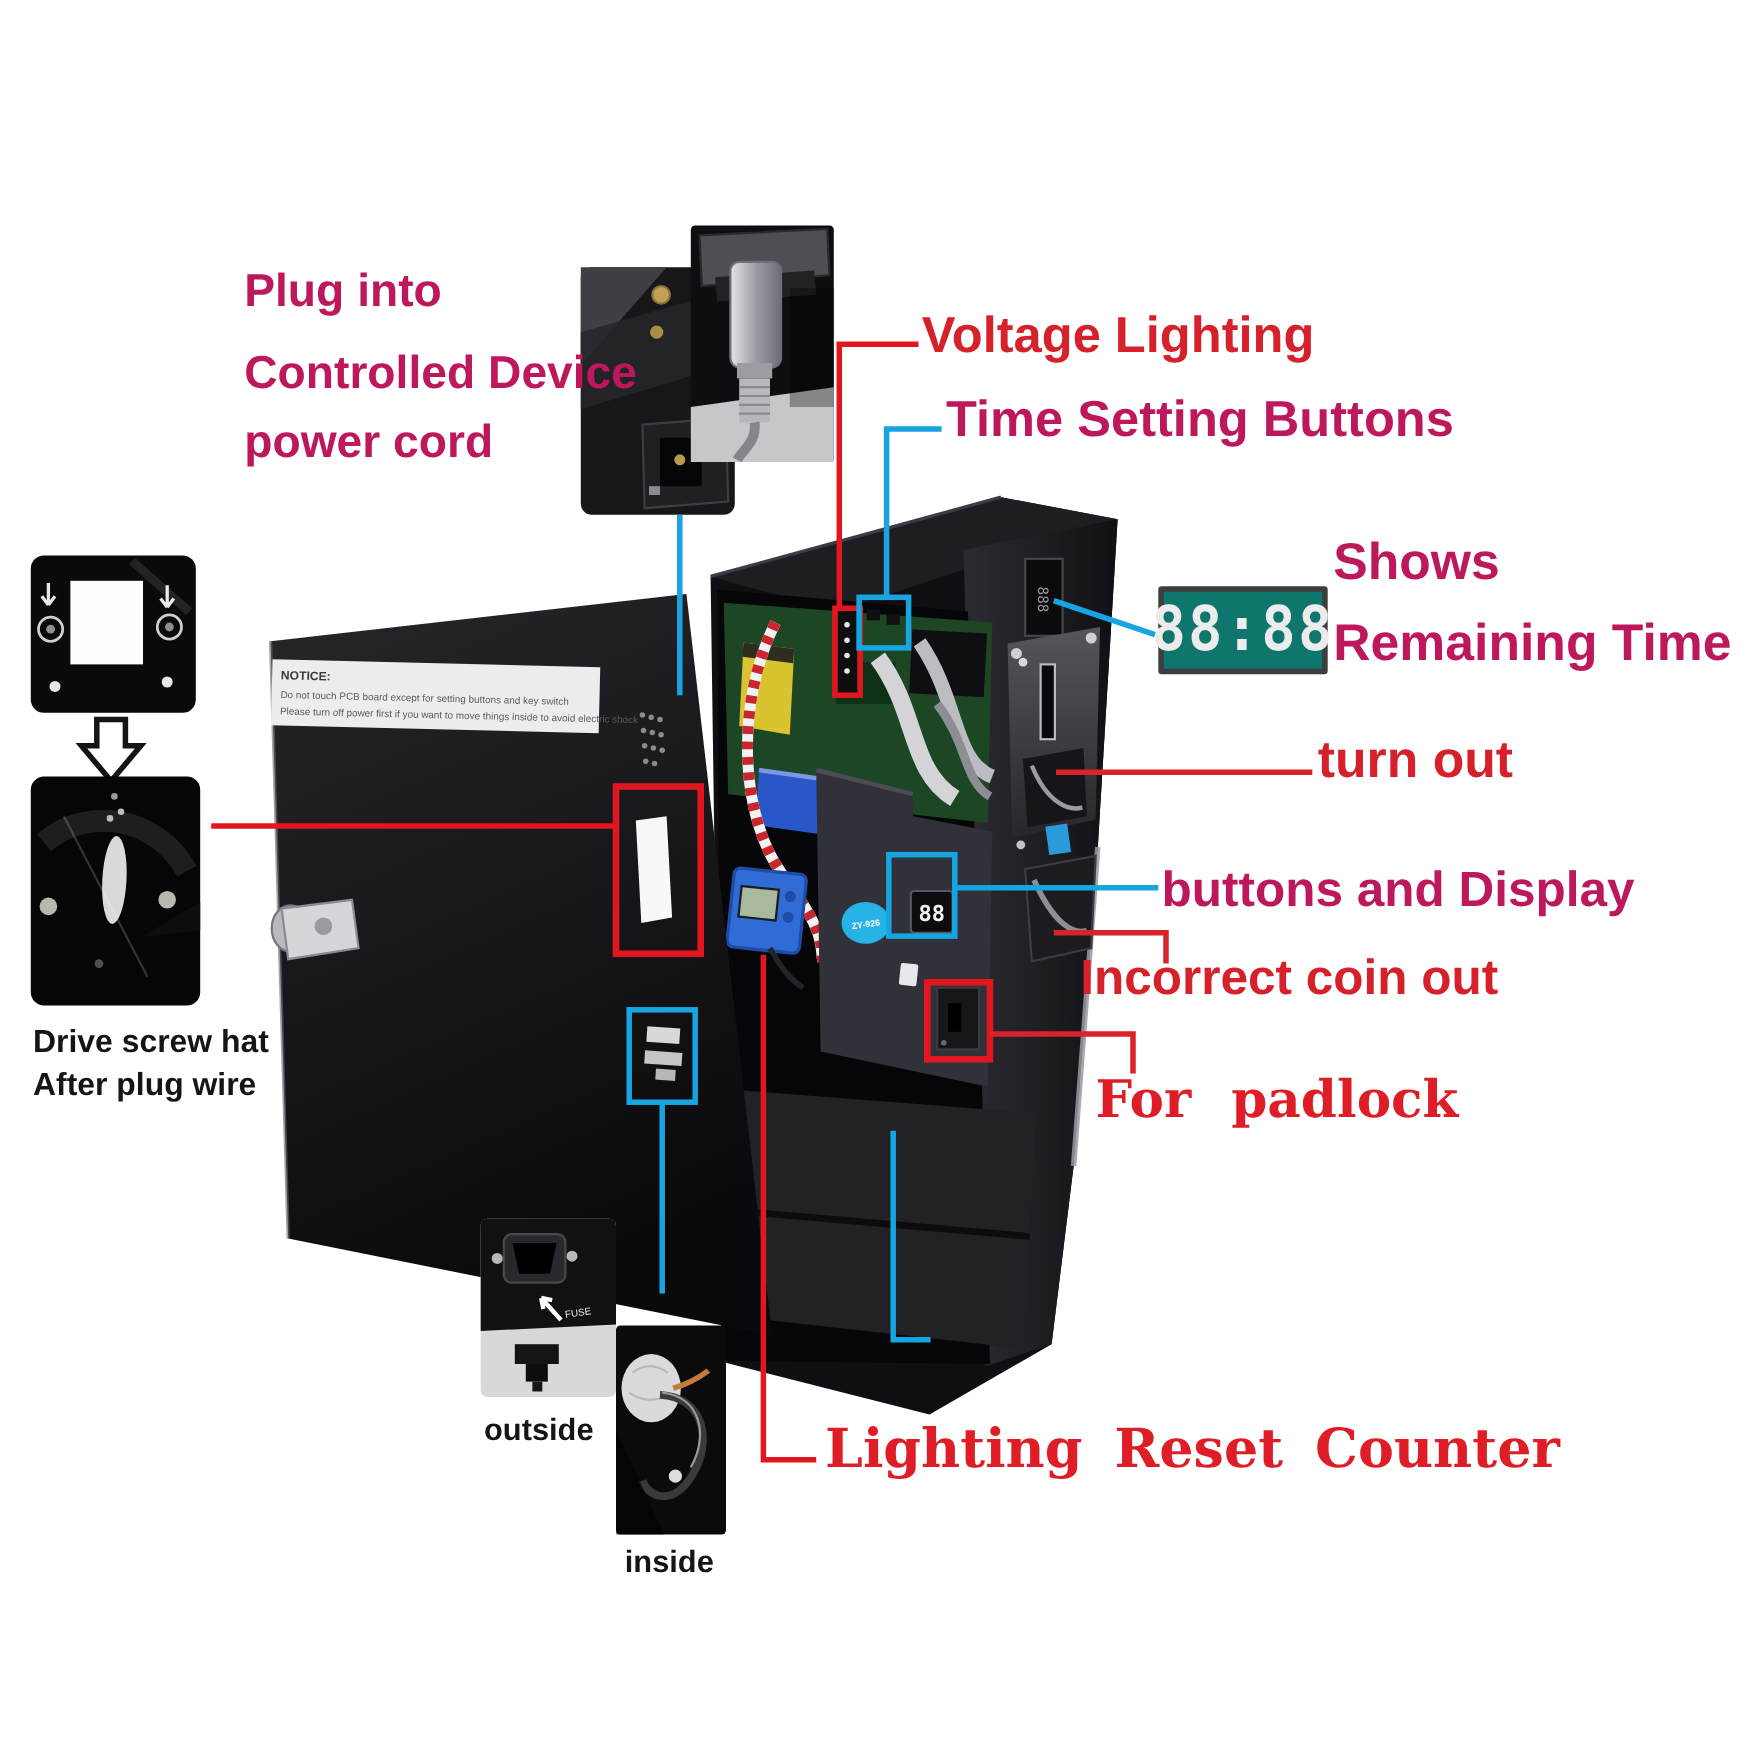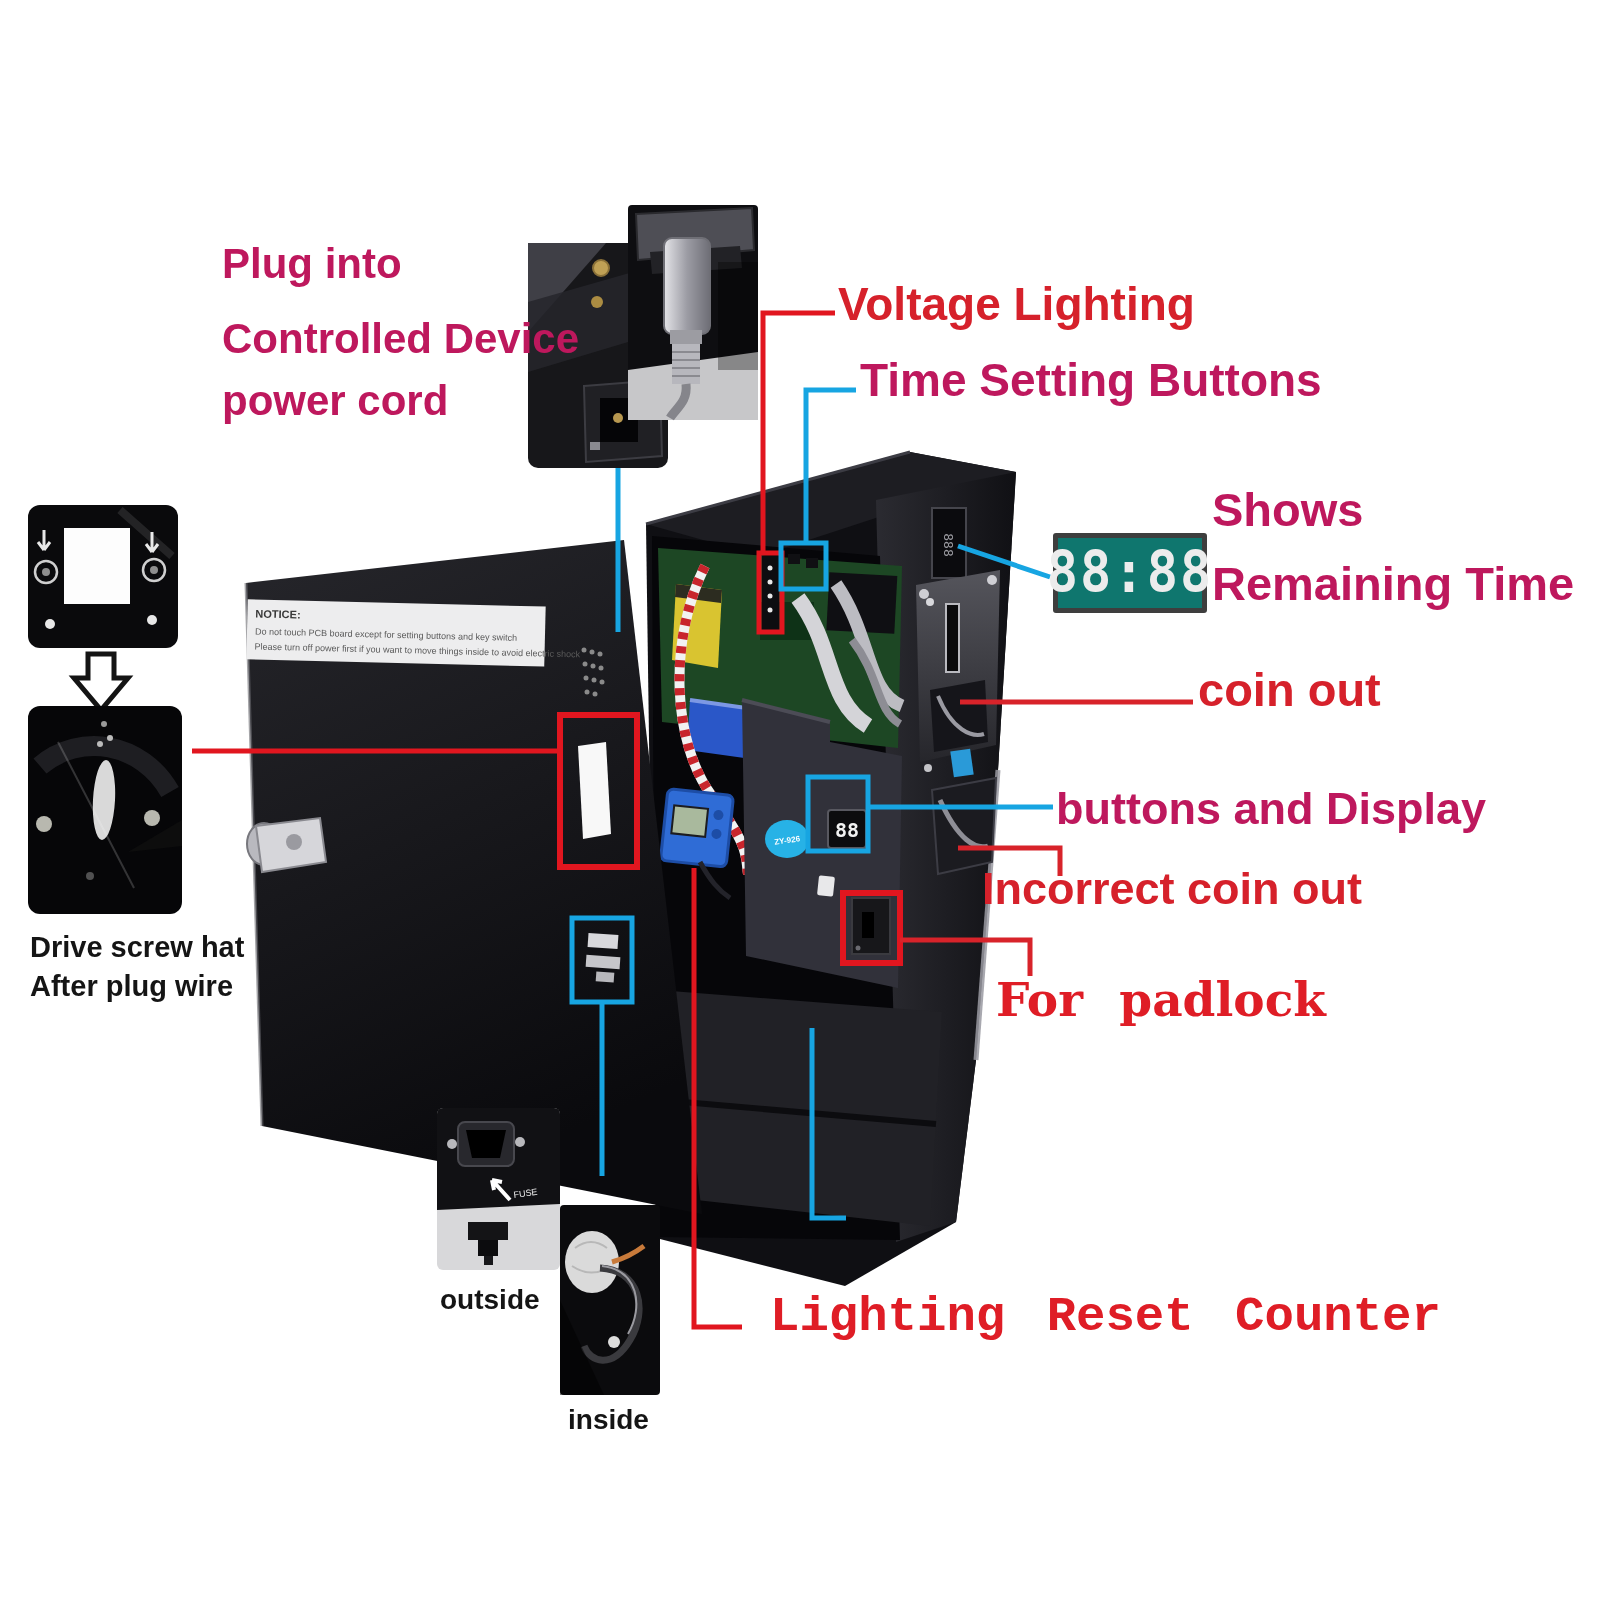--- a/index.html
+++ b/index.html
@@ -296,27 +296,27 @@
 <div class="lbl blue" style="left:222px;top:243px;font-size:42px;">Plug into</div>
 <div class="lbl blue" style="left:222px;top:318px;font-size:42px;">Controlled Device</div>
 <div class="lbl blue" style="left:222px;top:380px;font-size:42px;">power cord</div>
 
 <div class="lbl red" style="left:838px;top:281px;font-size:46px;">Voltage Lighting</div>
 <div class="lbl blue" style="left:860px;top:357px;font-size:46px;">Time Setting Buttons</div>
 
 <div class="lbl blue" style="left:1212px;top:486px;font-size:47px;">Shows</div>
 <div class="lbl blue" style="left:1212px;top:560px;font-size:47px;">Remaining Time</div>
 
-<div class="lbl red" style="left:1198px;top:666px;font-size:47px;">coin out</div>
+<div class="lbl red" style="left:1198px;top:666px;font-size:47px;">turn out</div>
 <div class="lbl blue" style="left:1056px;top:786px;font-size:45px;">buttons and Display</div>
 
 <div class="lbl red" style="left:982px;top:866px;font-size:45px;">Incorrect coin out</div>
 <div class="lbl serif" style="left:996px;top:976px;font-size:47px;font-weight:bold;word-spacing:20px;">For padlock</div>
 
-<div class="lbl serif" style="left:770px;top:1293px;font-size:49px;font-weight:bold;word-spacing:12px;font-family:Liberation Mono, monospace;">Lighting Reset Counter</div>
+<div class="lbl serif" style="left:750px;top:1293px;font-size:49px;font-weight:bold;word-spacing:12px;">Lighting Reset Counter</div>
 
 <div class="lbl dark" style="left:30px;top:933px;font-size:29px;">Drive screw hat</div>
 <div class="lbl dark" style="left:30px;top:972px;font-size:29px;">After plug wire</div>
 
 <div class="lbl dark" style="left:440px;top:1286px;font-size:28px;">outside</div>
 <div class="lbl dark" style="left:568px;top:1406px;font-size:28px;">inside</div>
 
 </div>
 
 </body></html>

